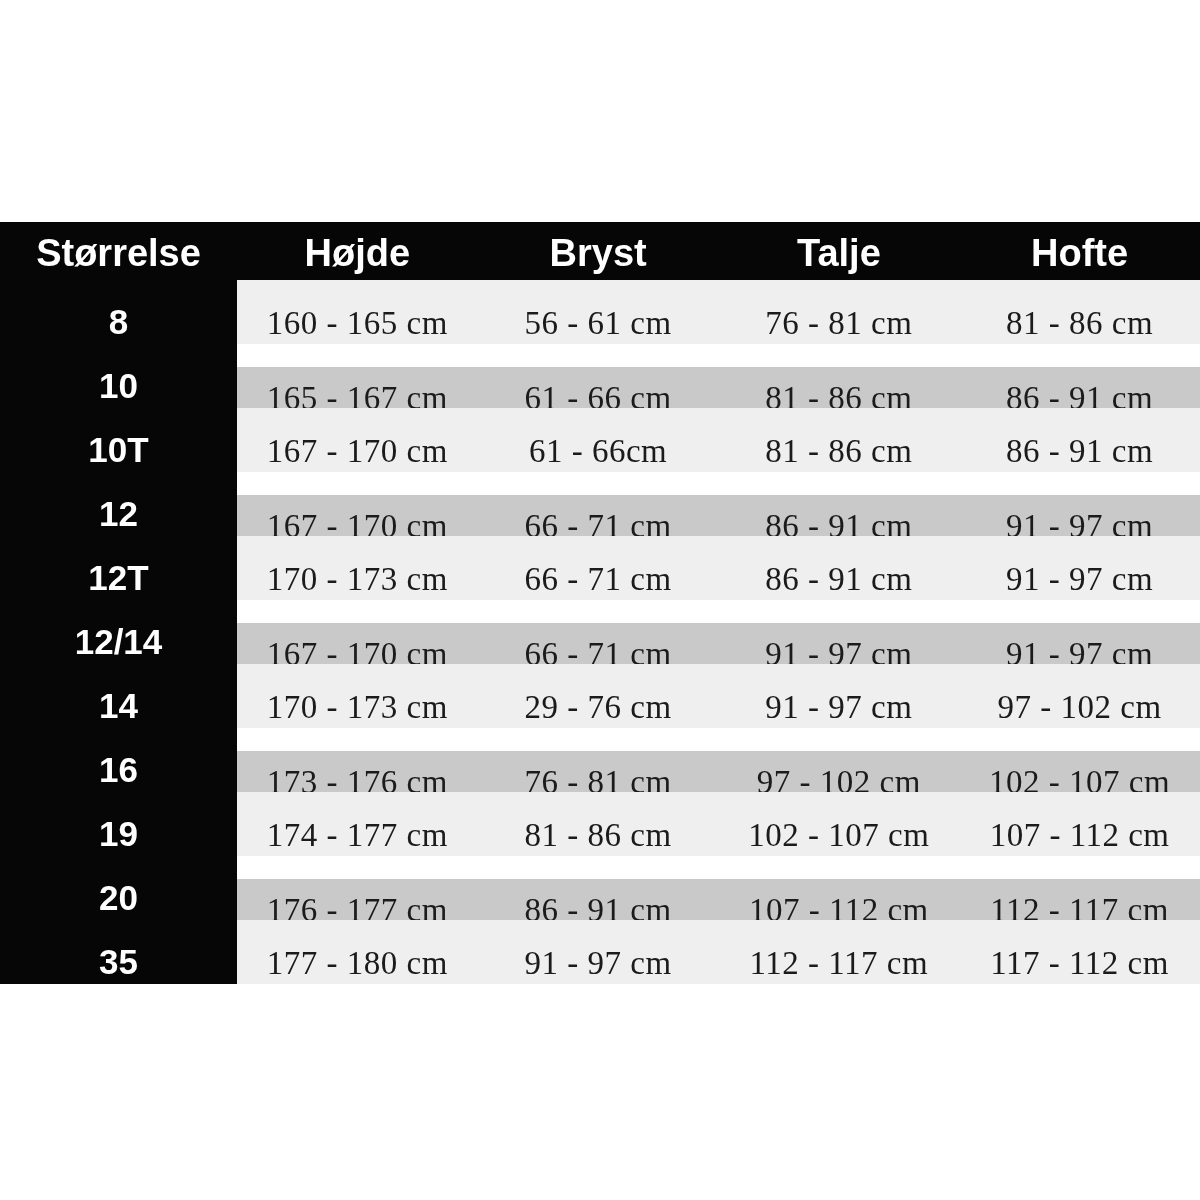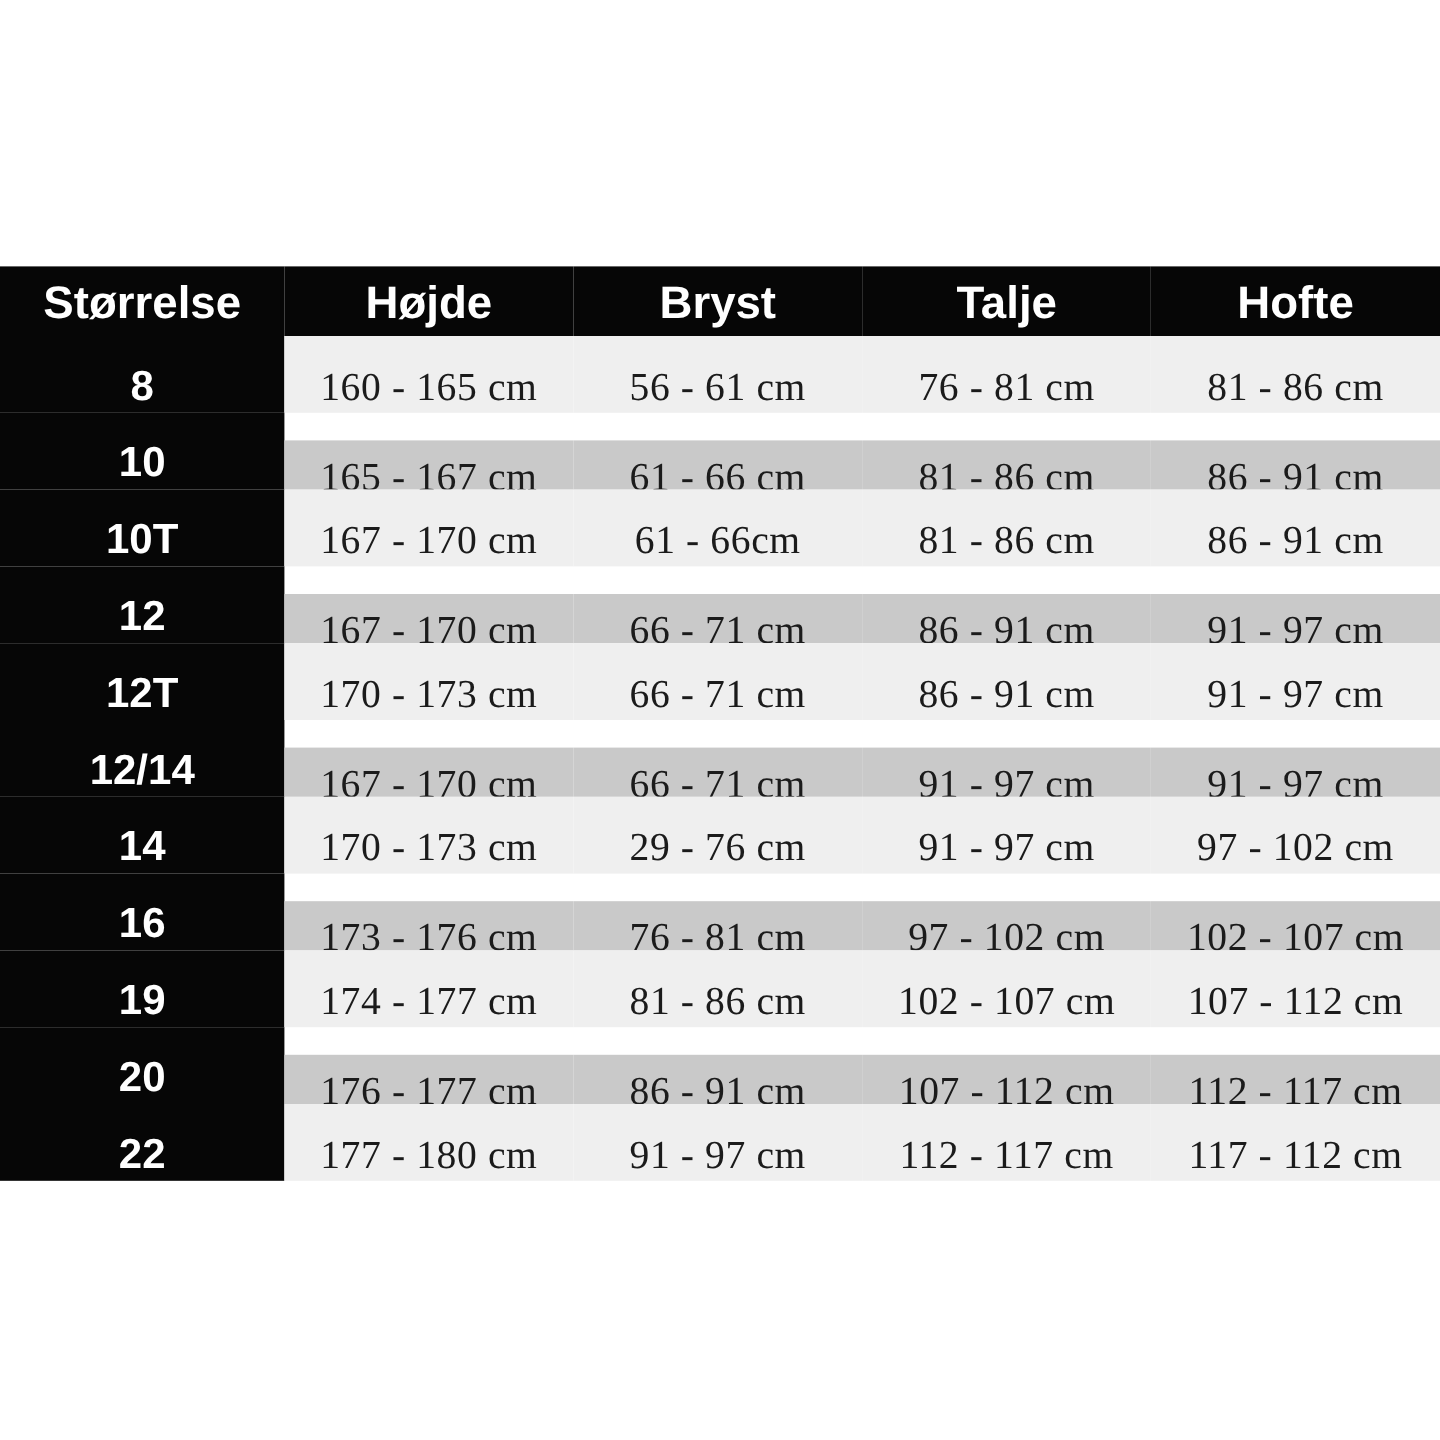--- a/index.html
+++ b/index.html
@@ -159,21 +159,21 @@
 
     <div class="row">
       <div class="cell size">20</div>
       <div class="cell data dark">176 - 177 cm</div>
       <div class="cell data dark">86 - 91 cm</div>
       <div class="cell data dark">107 - 112 cm</div>
       <div class="cell data dark">112 - 117 cm</div>
     </div>
 
     <div class="row">
-      <div class="cell size">22</div>
+      <div class="cell size">35</div>
       <div class="cell data light">177 - 180 cm</div>
       <div class="cell data light">91 - 97 cm</div>
       <div class="cell data light">112 - 117 cm</div>
       <div class="cell data light">117 - 112 cm</div>
     </div>
 
   </div>
 </div>
 
 </body></html>

